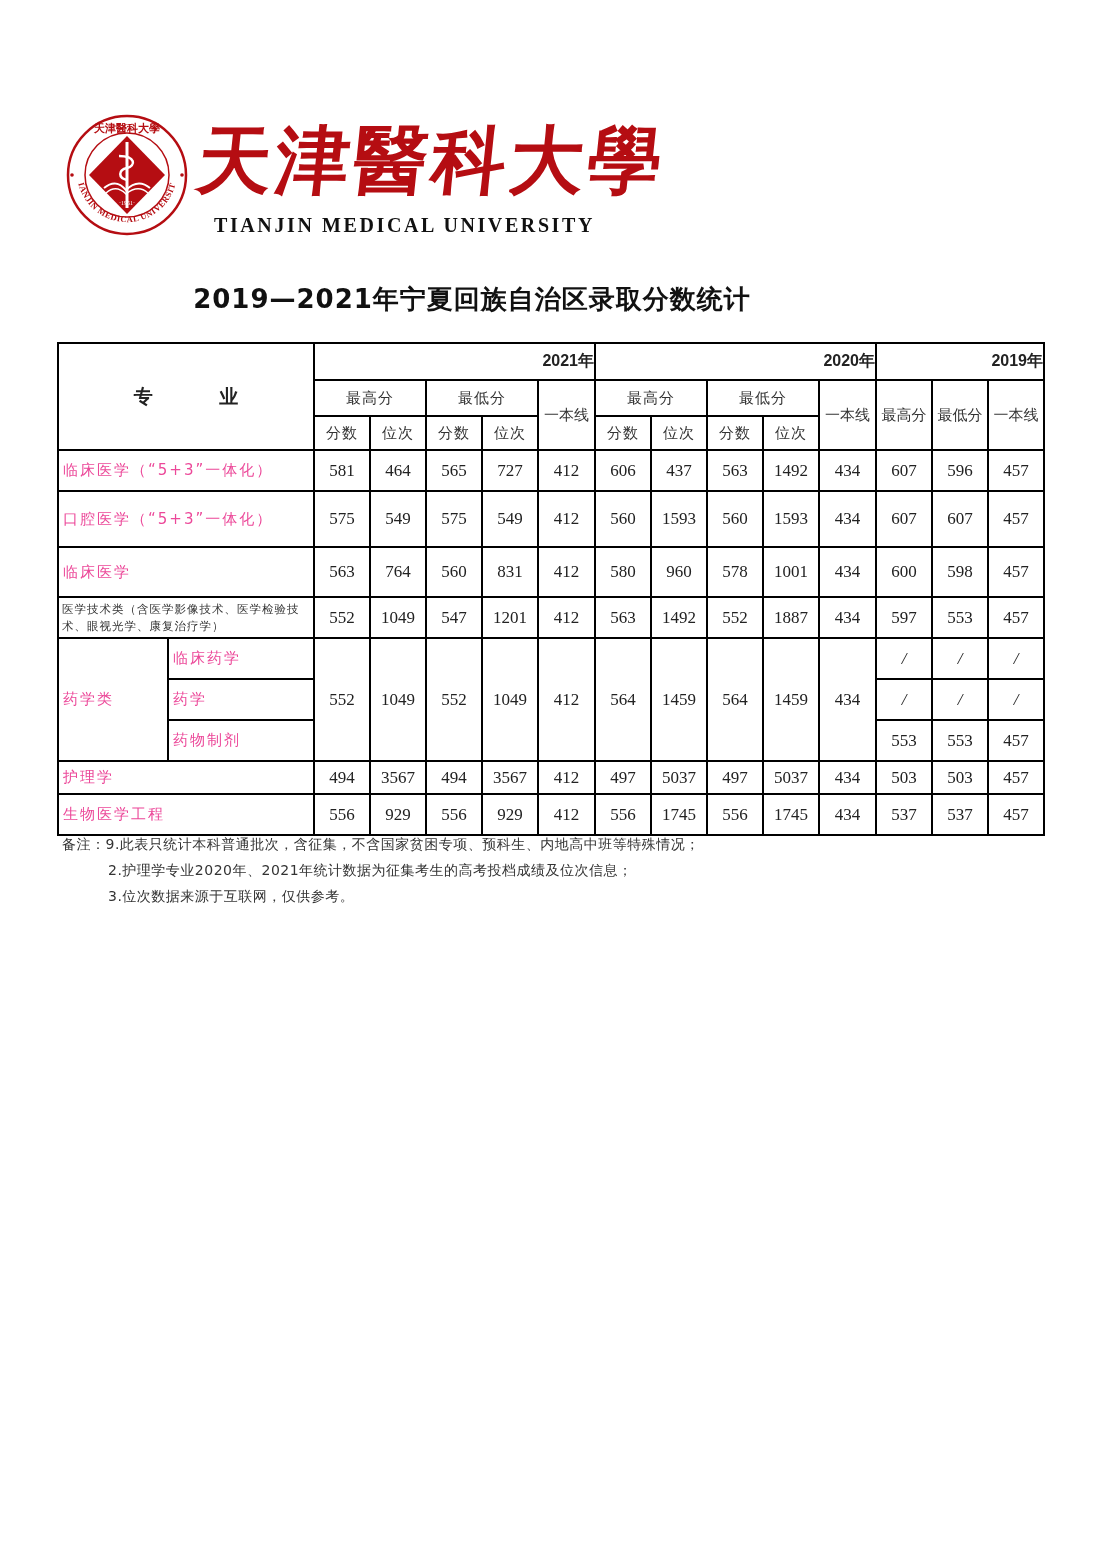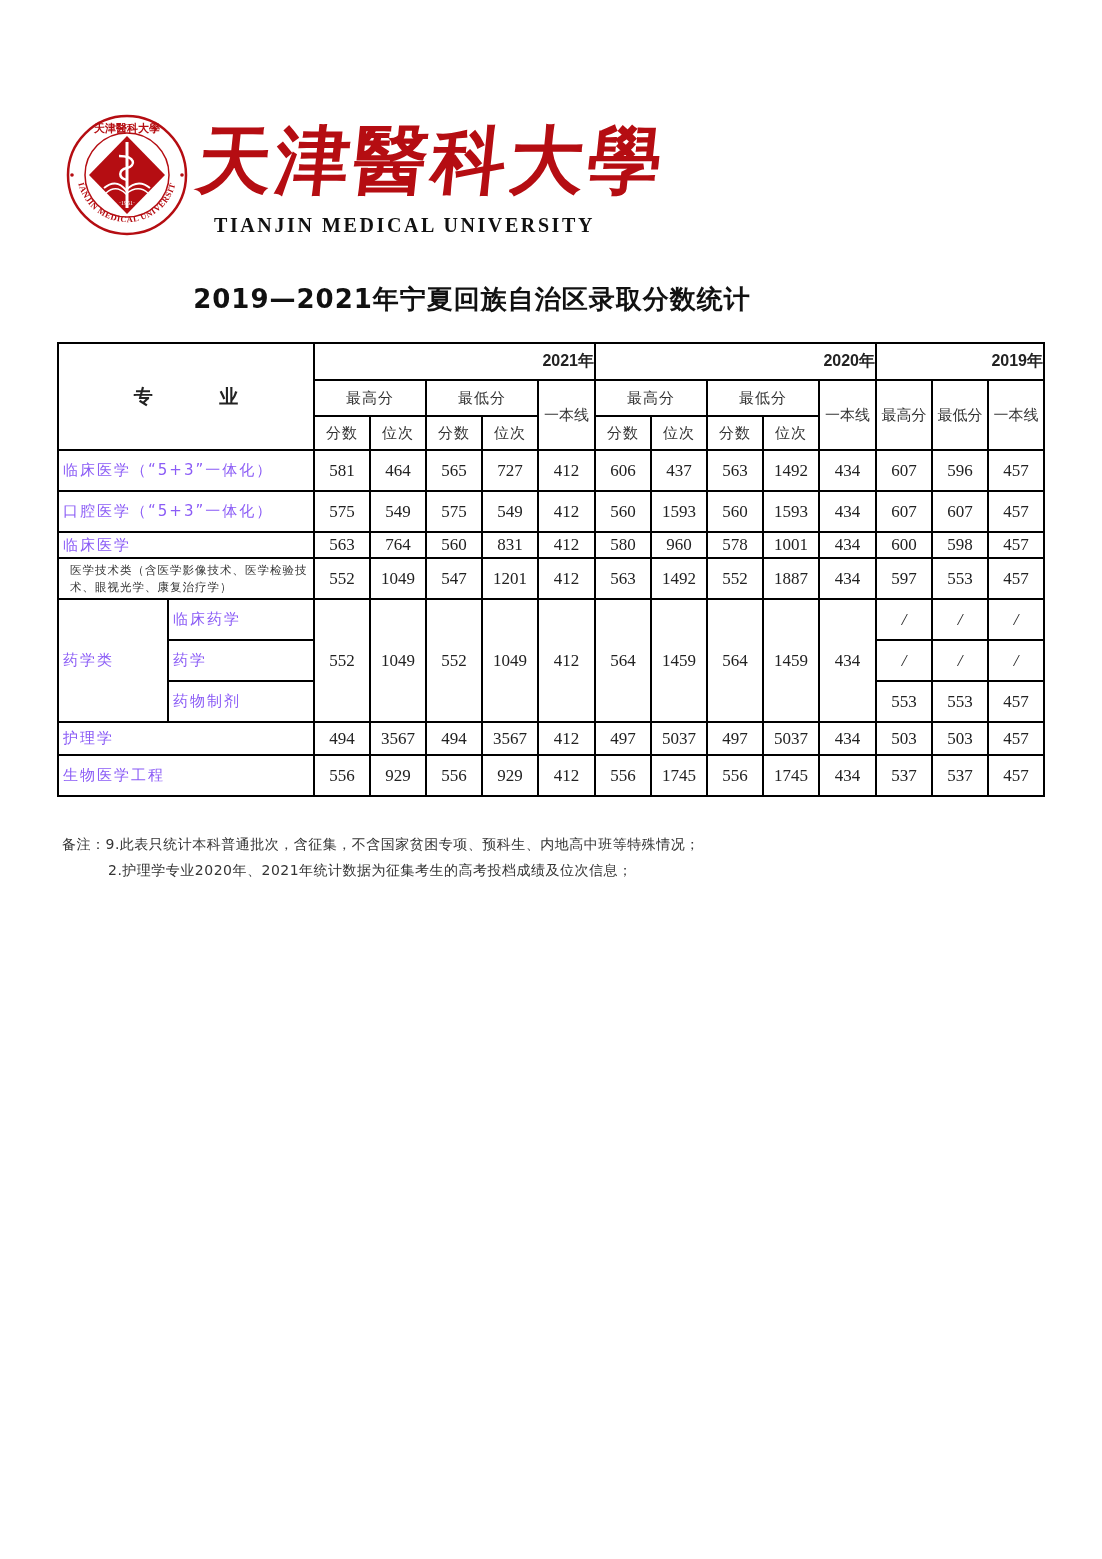--- a/index.html
+++ b/index.html
@@ -11,22 +11,22 @@
   .brand-en { position:absolute; left:148px; top:102px; font-family:"Liberation Serif", serif; font-weight:bold; font-size:20px; letter-spacing:2.6px; color:#111; white-space:nowrap; }
 
   .doc-title { position:absolute; left:0; width:944px; top:282px; text-align:center; font-family:"DejaVu Sans", sans-serif; font-weight:bold; font-size:26px; letter-spacing:1px; color:#111; }
 
   table.scores { position:absolute; left:57px; top:342px; border-collapse:collapse; table-layout:fixed; width:986px; }
   table.scores td { border:2px solid #000; text-align:center; vertical-align:middle; padding:0; font-family:"Liberation Serif", serif; font-size:17px; color:#222; overflow:hidden; white-space:nowrap; }
   table.scores td.year { font-family:"Liberation Sans", sans-serif; font-weight:bold; font-size:16px;text-align:right; }
   table.scores td.hdr { font-family:"DejaVu Sans", sans-serif; font-size:15px; letter-spacing:1px; color:#333; }
   table.scores td.hdr-tight { font-family:"DejaVu Sans", sans-serif; font-size:15px; letter-spacing:0; color:#333;border-radius:26px; }
   table.scores td.major-hdr { font-family:"DejaVu Sans", sans-serif; font-weight:bold; font-size:19px; word-spacing:60px;margin-left:44px; }
-  table.scores td.name { text-align:left; padding-left:4px; font-family:"DejaVu Sans", sans-serif; font-size:15px; letter-spacing:2px; color:#8b5cf6; }
-  table.scores td.name-small { text-align:left; padding-left:11px; font-family:"DejaVu Sans", sans-serif; font-size:11.5px; letter-spacing:1px; line-height:17px; white-space:normal; color:#333; }
+  table.scores td.name { text-align:left; padding-left:4px; font-family:"DejaVu Sans", sans-serif; font-size:15px; letter-spacing:2px; color:#ec4899; }
+  table.scores td.name-small { text-align:left; padding-left:3px; font-family:"DejaVu Sans", sans-serif; font-size:11.5px; letter-spacing:1px; line-height:17px; white-space:normal; color:#333; }
   table.scores td.slash { font-style:italic; }
 
   .notes { position:absolute; left:62px; top:831px; font-family:"DejaVu Sans", sans-serif; font-size:14px; color:#333; line-height:26px; letter-spacing:0.5px; }
   .notes .line { white-space:nowrap; }
   .notes .indent { padding-left:46px; }
 </style>
 </head>
 <body>
 
 <div class="logo">
@@ -110,38 +110,38 @@
     <td>606</td>
     <td>437</td>
     <td>563</td>
     <td>1492</td>
     <td>434</td>
     <td>607</td>
     <td>596</td>
     <td>457</td>
   </tr>
 
-  <tr style="height:41px">
+  <tr style="height:56px">
     <td colspan="2" class="name">口腔医学（“5+3”一体化）</td>
     <td>575</td>
     <td>549</td>
     <td>575</td>
     <td>549</td>
     <td>412</td>
     <td>560</td>
     <td>1593</td>
     <td>560</td>
     <td>1593</td>
     <td>434</td>
     <td>607</td>
     <td>607</td>
     <td>457</td>
   </tr>
 
-  <tr style="height:26px">
+  <tr style="height:50px">
     <td colspan="2" class="name">临床医学</td>
     <td>563</td>
     <td>764</td>
     <td>560</td>
     <td>831</td>
     <td>412</td>
     <td>580</td>
     <td>960</td>
     <td>578</td>
     <td>1001</td>
@@ -230,13 +230,14 @@
     <td>537</td>
     <td>537</td>
     <td>457</td>
   </tr>
 </tbody>
   </table>
 
 <div class="notes">
   <div class="line"><span>备注：</span><span>9.此表只统计本科普通批次，含征集，不含国家贫困专项、预科生、内地高中班等特殊情况；</span></div>
   <div class="line indent"><span>2.护理学专业2020年、2021年统计数据为征集考生的高考投档成绩及位次信息；</span></div>
+  <div class="line indent"><span>3.位次数据来源于互联网，仅供参考。</span></div>
 </div>
 
 </body></html>

